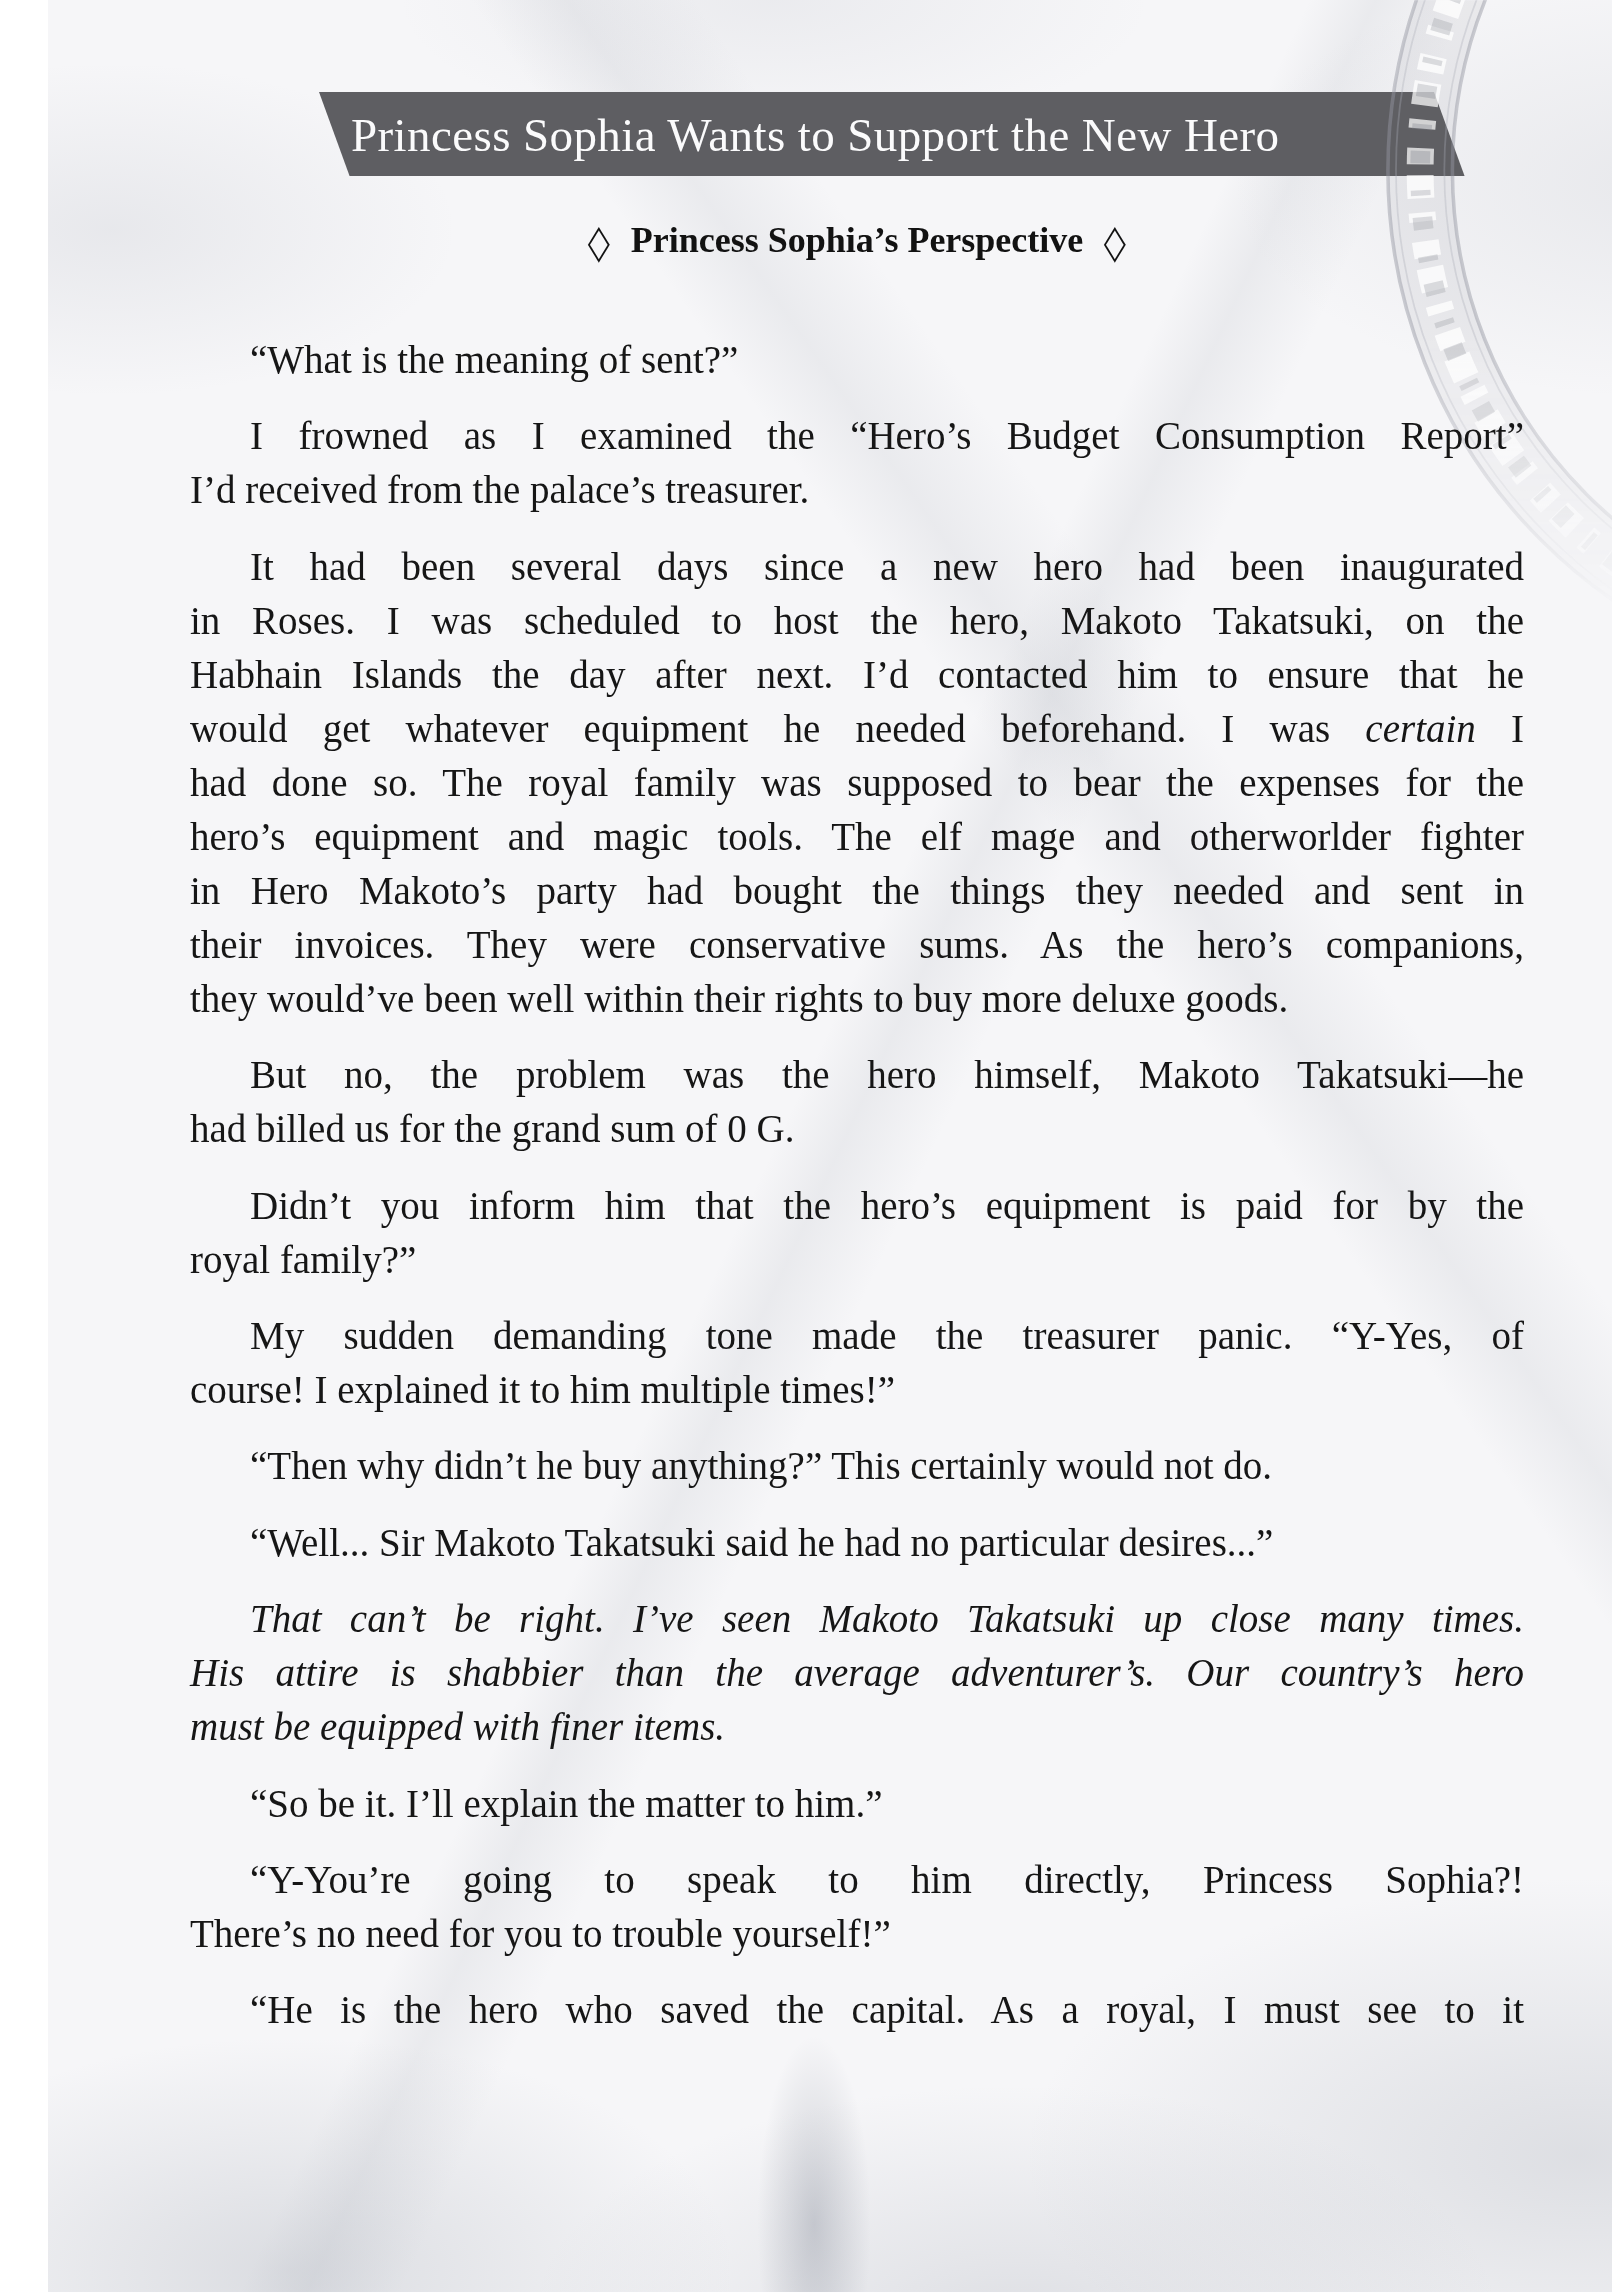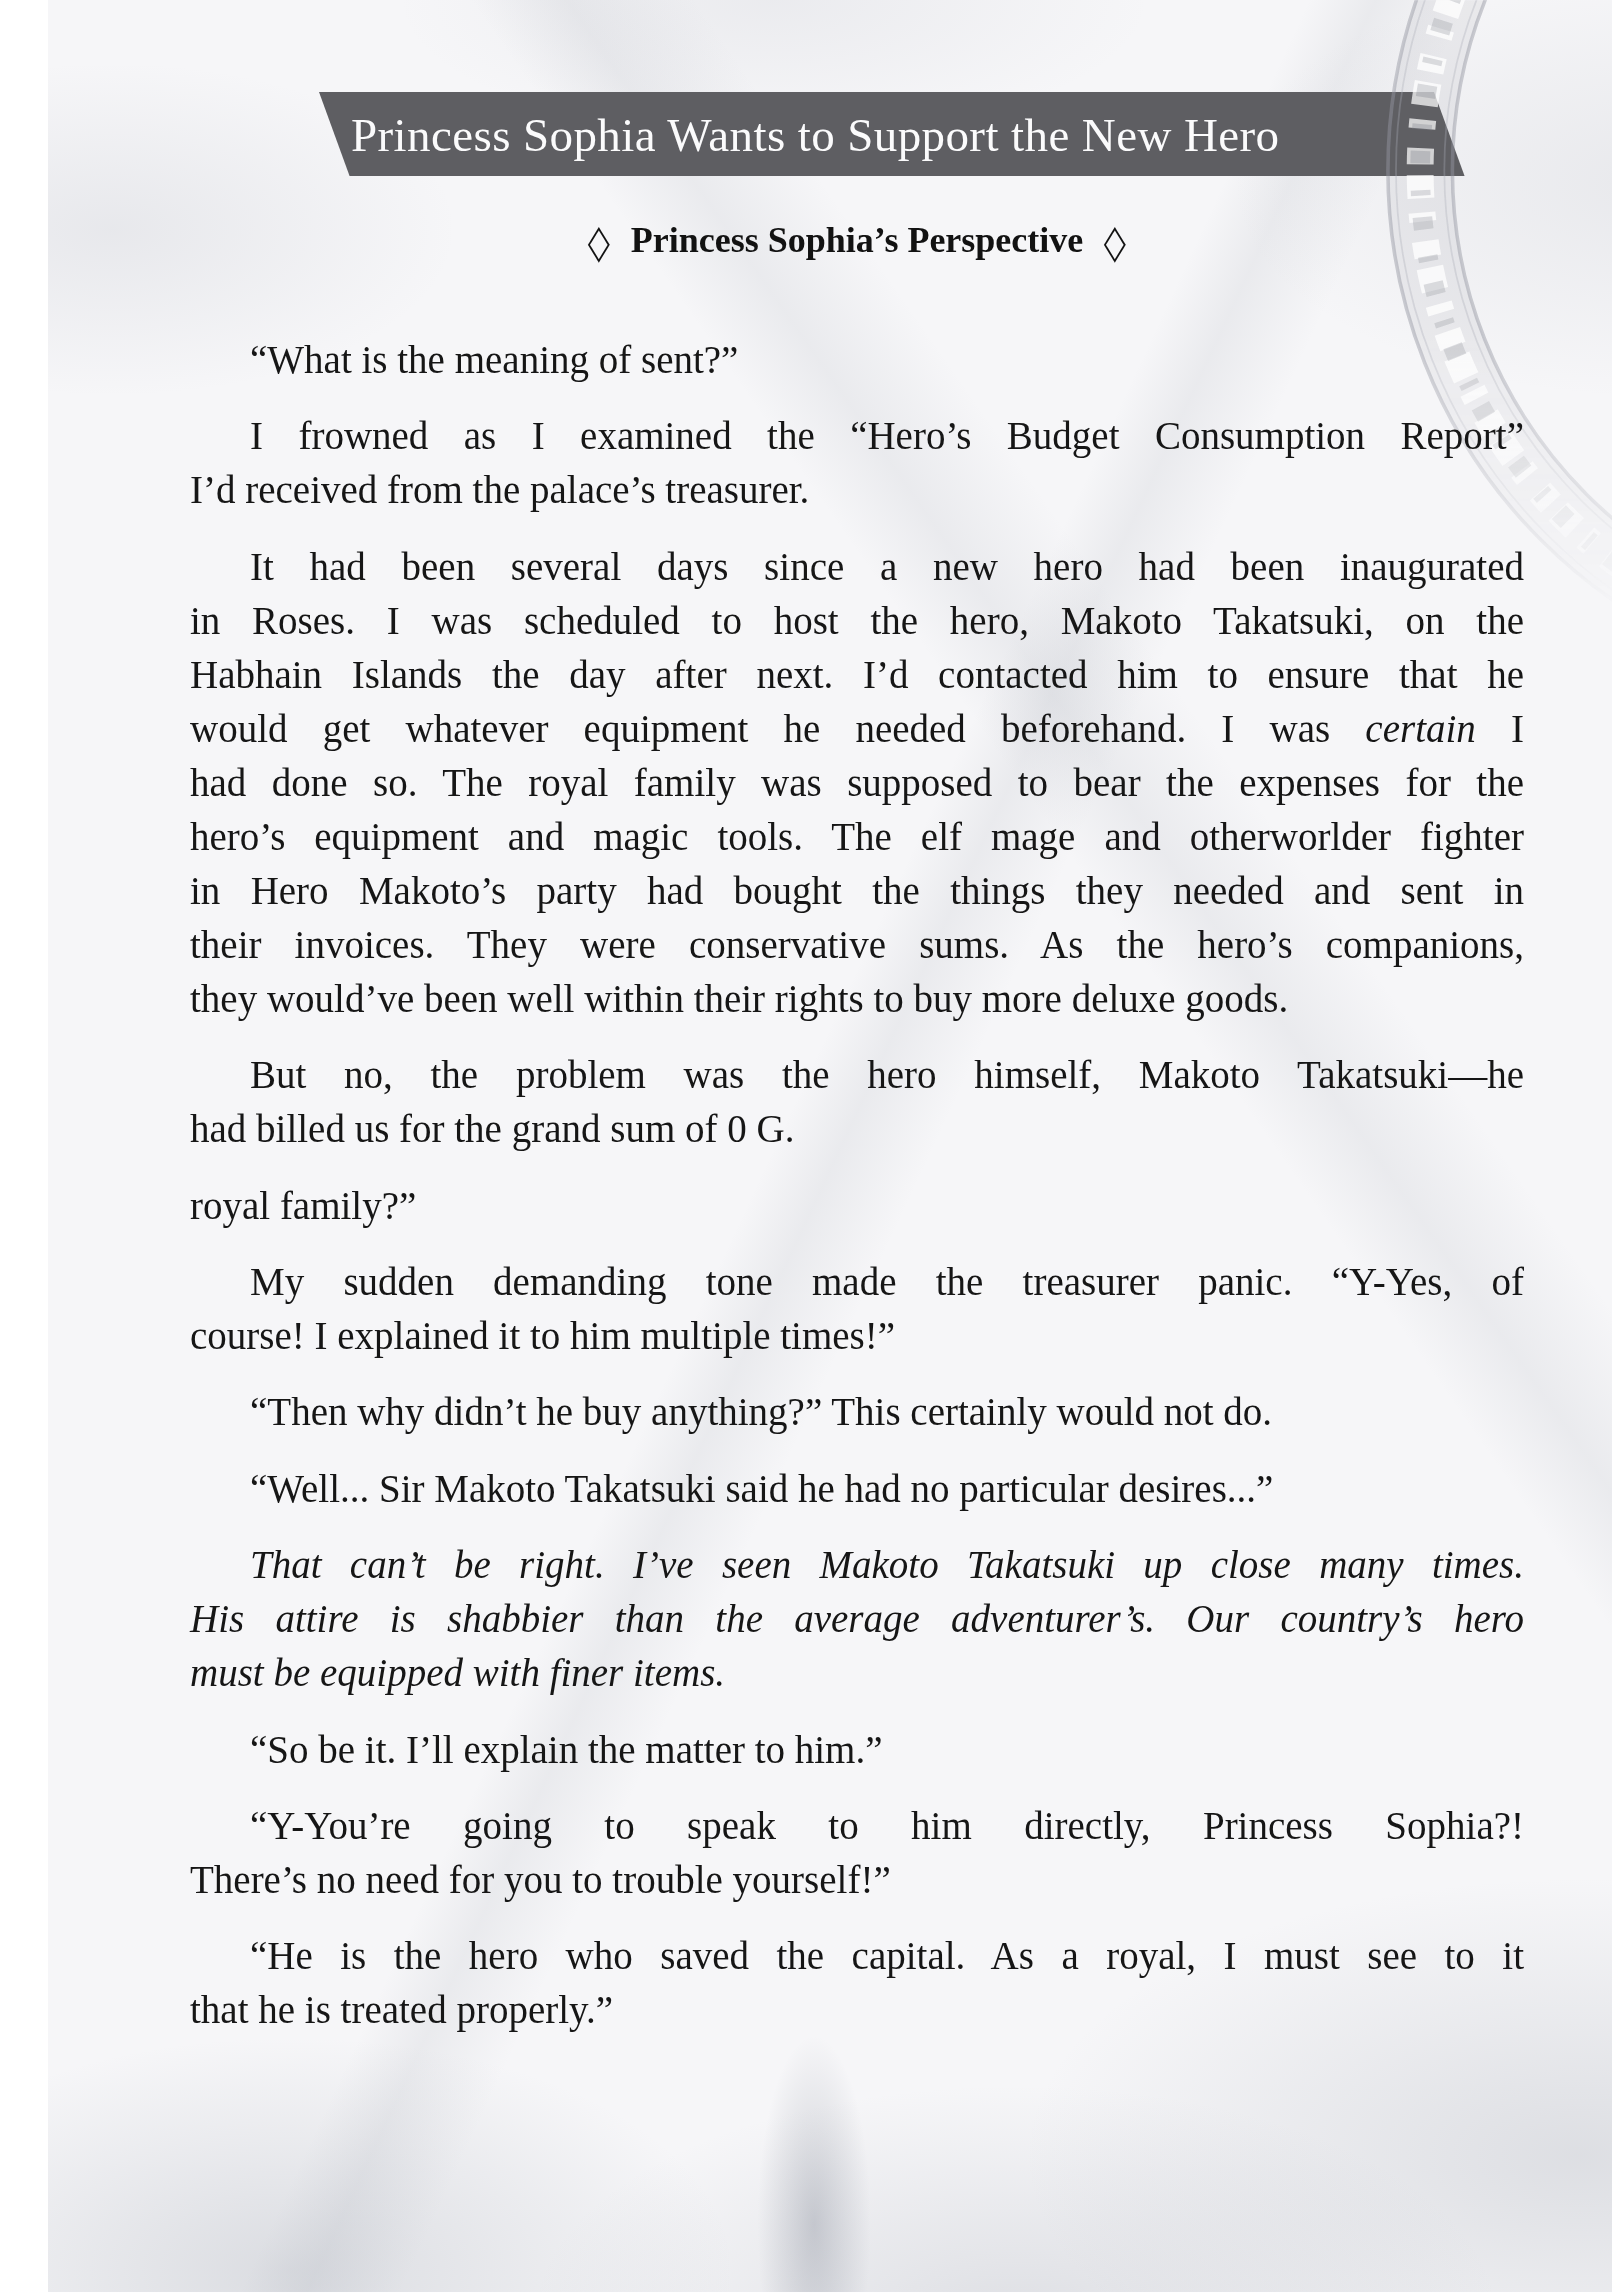--- a/index.html
+++ b/index.html
@@ -143,20 +143,21 @@
         <div class="line"><span>hero’s equipment and magic tools. The elf mage and otherworlder fighter</span></div>
         <div class="line"><span>in Hero Makoto’s party had bought the things they needed and sent in</span></div>
         <div class="line"><span>their invoices. They were conservative sums. As the hero’s companions,</span></div>
         <div class="line last"><span>they would’ve been well within their rights to buy more deluxe goods.</span></div>
       </div>
       <div class="para">
         <div class="line first"><span>But no, the problem was the hero himself, Makoto Takatsuki—he</span></div>
         <div class="line last"><span>had billed us for the grand sum of 0 G.</span></div>
       </div>
       <div class="para">
+        <div class="line first"><span>Didn’t you inform him that the hero’s equipment is paid for by the</span></div>
         <div class="line last"><span>royal family?”</span></div>
       </div>
       <div class="para">
         <div class="line first"><span>My sudden demanding tone made the treasurer panic. “Y-Yes, of</span></div>
         <div class="line last"><span>course! I explained it to him multiple times!”</span></div>
       </div>
       <div class="para">
         <div class="line first last"><span>“Then why didn’t he buy anything?” This certainly would not do.</span></div>
       </div>
       <div class="para">
@@ -169,18 +170,17 @@
       </div>
       <div class="para">
         <div class="line first last"><span>“So be it. I’ll explain the matter to him.”</span></div>
       </div>
       <div class="para">
         <div class="line first"><span>“Y-You’re going to speak to him directly, Princess Sophia?!</span></div>
         <div class="line last"><span>There’s no need for you to trouble yourself!”</span></div>
       </div>
       <div class="para">
         <div class="line first"><span>“He is the hero who saved the capital. As a royal, I must see to it</span></div>
-        <div class="line last"><span>that he is treated properly.”</span></div>
       </div>
     </div>
 
 </div>
 
 
 </body></html>

